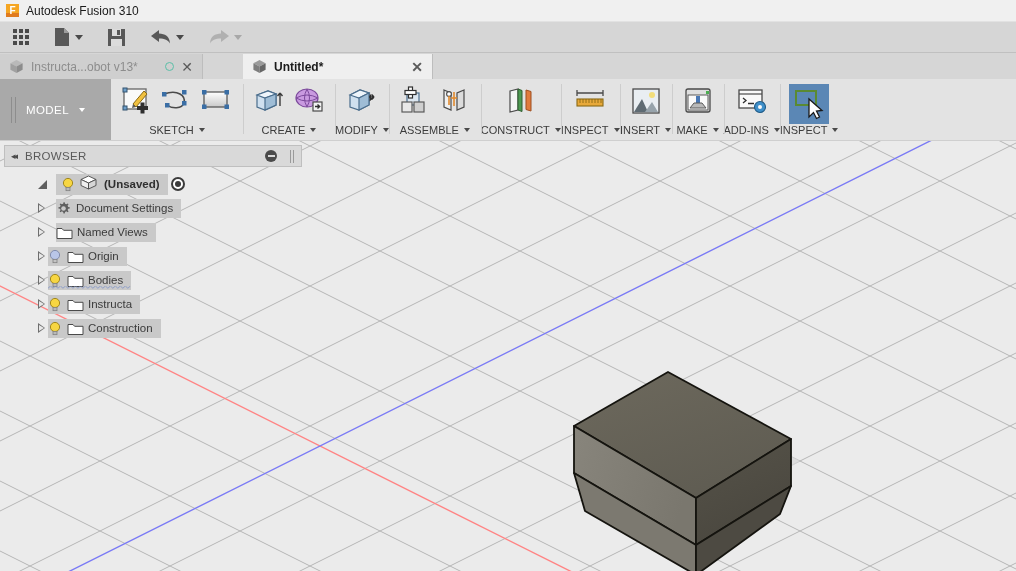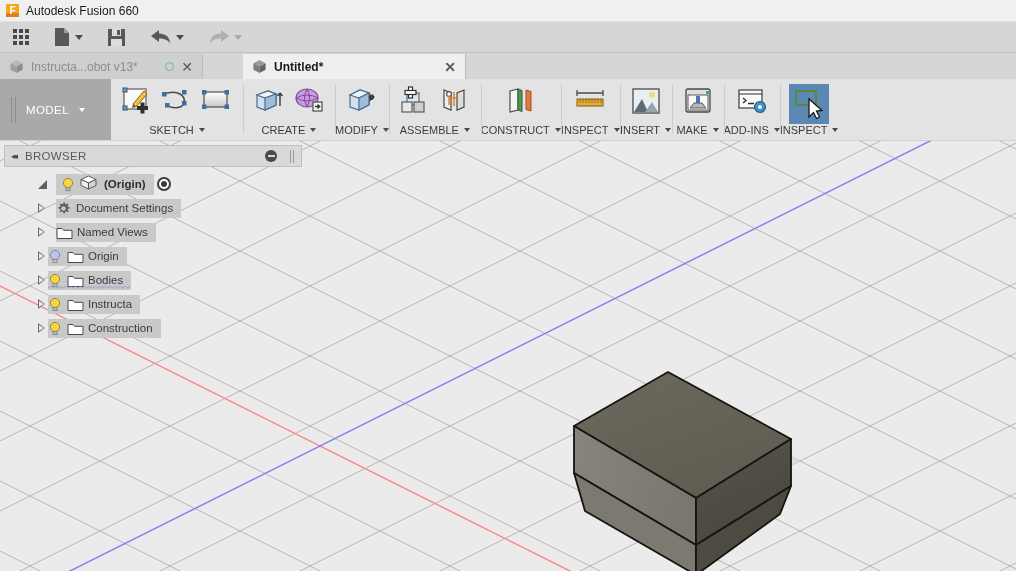--- a/index.html
+++ b/index.html
@@ -64,21 +64,21 @@
     background: #d6d6d6;
     display: flex; align-items: flex-end; gap: 40px;
   }
   .tab {
     height: 25px; display: flex; align-items: center; gap: 7px;
     padding: 0 9px; font-size: 12px;
     border-right: 1px solid #bdbdbd;
     cursor: default;
   }
   .tab.inactive { background: #cfcfcf; color: #8d8d8d; width: 203px; }
-  .tab.active { background: #efefef; color: #1a1a1a; font-weight: bold; width: 223px; }
+  .tab.active { background: #efefef; color: #1a1a1a; font-weight: bold; width: 190px; }
   .tab-label { flex: 1; white-space: nowrap; overflow: hidden; }
   .tab-x { font-size: 14px; color: #5a5a5a; line-height: 1; }
   .tab-circle { width: 9px; height: 9px; border: 1.6px solid #5bbfa8; border-radius: 50%; }
   .cube-ico { width: 15px; height: 15px; position: relative; }
 
   
   .ribbon {
     position: absolute; left: 0; top: 79px; width: 1016px; height: 62px;
     background: #e3e3e3;
     display: flex; align-items: stretch;
@@ -147,21 +147,21 @@
   .radio-dot i { width: 6px; height: 6px; border-radius: 50%; background: #3b3b3b; display:block; }
   .dotline { position: absolute; left: 0; bottom: 1px; width: 100%; height: 3px; }
 </style>
 </head>
 <body>
 
 <div id="app">
 
   <div class="titlebar">
     <div class="logo-f"><span>F</span></div>
-    <div class="title-text">Autodesk Fusion 660</div>
+    <div class="title-text">Autodesk Fusion 310</div>
   </div>
 
   <div class="qat">
     <div class="qat-btn">
       <span class="grid9">
         <i></i>
           <i></i>
           <i></i>
           <i></i>
           <i></i>
@@ -561,21 +561,21 @@
               <rect x="5" y="10.3" width="4" height="3.4" fill="#b9b9b9" stroke="#7a7a7a" stroke-width="0.7"></rect>
             </svg>
           </span>
           <span>
             <svg width="17" height="15" viewBox="0 0 17 15">
               <path d="M1 4.5 L8.5 1 L16 4.5 L8.5 8 Z" fill="#ffffff" stroke="#4a4a4a" stroke-width="0.9"></path>
               <path d="M1 4.5 L8.5 8 L8.5 14 L1 10.5 Z" fill="#efefef" stroke="#4a4a4a" stroke-width="0.9"></path>
               <path d="M16 4.5 L8.5 8 L8.5 14 L16 10.5 Z" fill="#d6d6d6" stroke="#4a4a4a" stroke-width="0.9"></path>
             </svg>
           </span>
-          <span class="tlabel" style="font-weight:bold;color:#2f2f2f;margin-left:2px;">(Origin)</span>
+          <span class="tlabel" style="font-weight:bold;color:#2f2f2f;margin-left:2px;">(Unsaved)</span>
         </span>
         <span class="radio-dot" style="margin-left:3px;">
             <i></i>
           </span>
       </div>
 
       <div class="trow">
         <span style="width:38px"></span>
         <span class="tri"></span>
         <span style="width:11px"></span>

